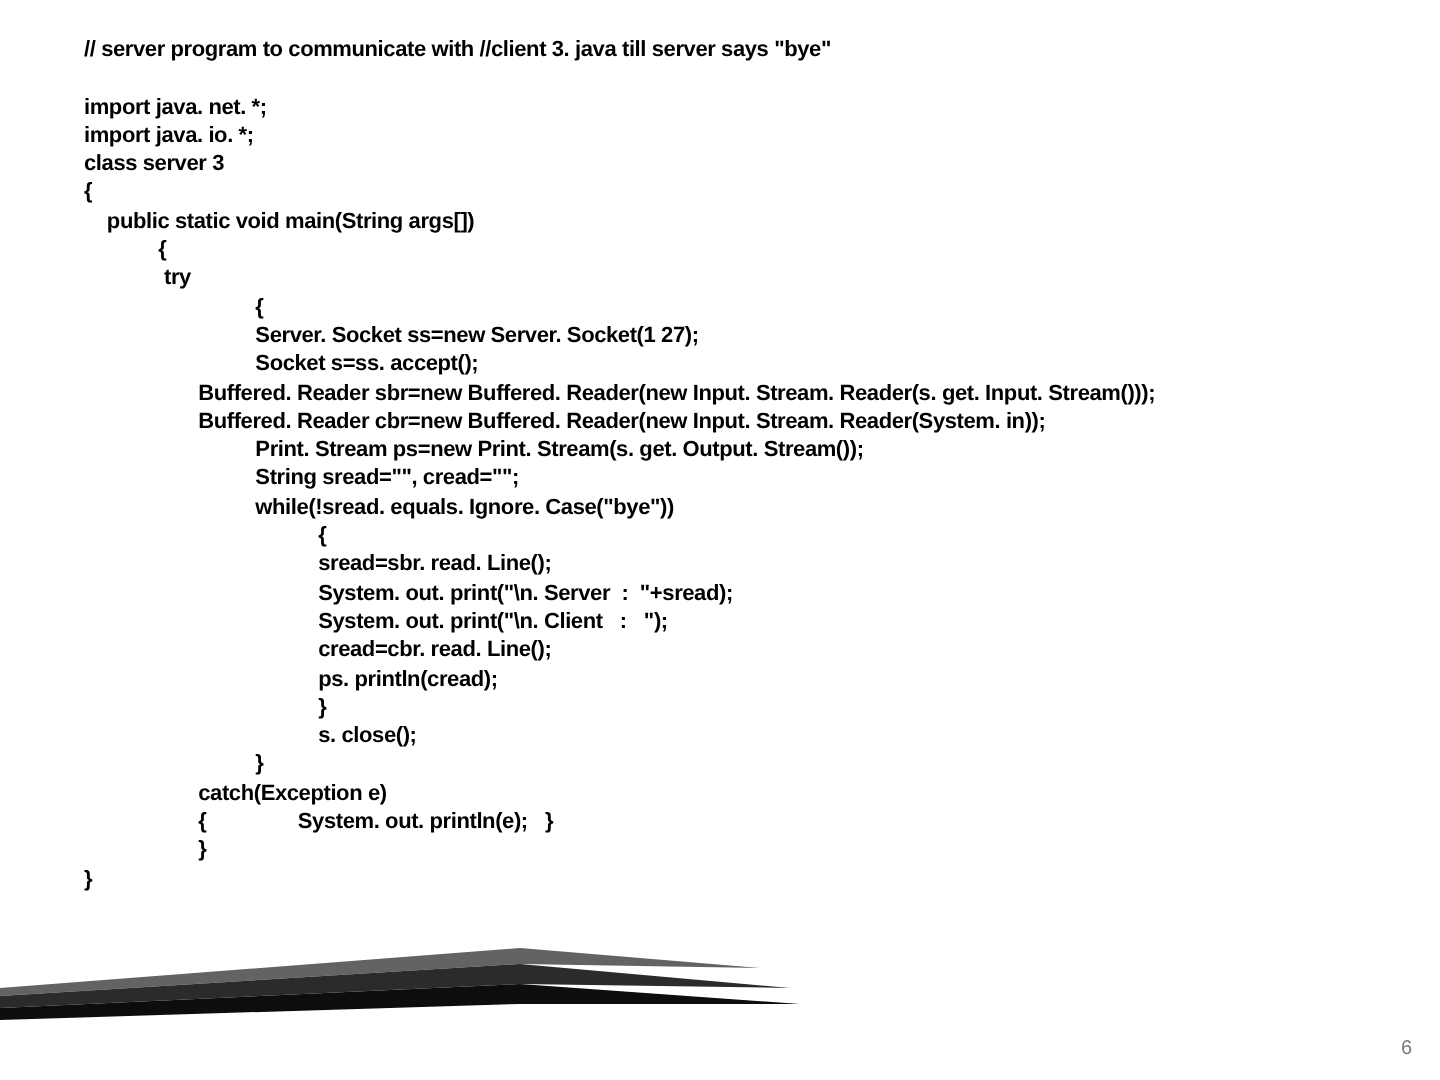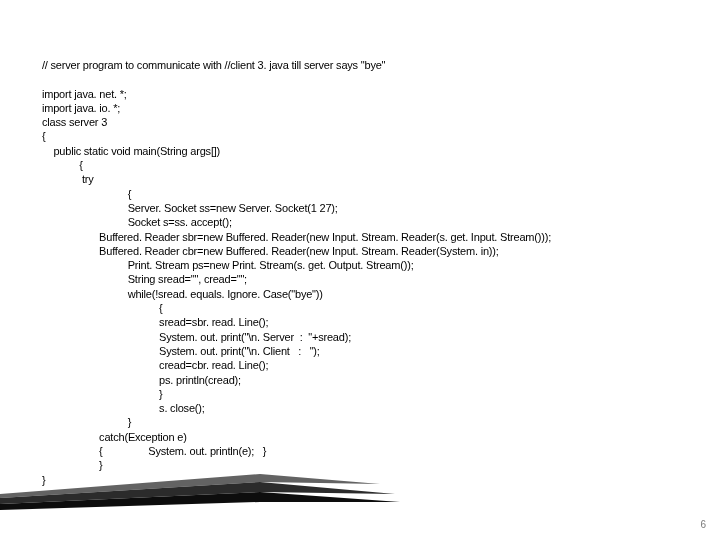--- a/index.html
+++ b/index.html
@@ -17,23 +17,22 @@
   .slide {
     position: relative;
     width: 720px;
     height: 540px;
     box-sizing: border-box;
     padding: 18px 0 0 42px;
   }
   .code {
     white-space: pre;
     line-height: 1.3;
-    font-weight: normal;
+    font-weight: bold;
     letter-spacing: -0.2px;
-    margin-top: 40px;
   }
   .pagenum {
     position: absolute;
     right: 14px;
     bottom: 10px;
     font-size: 10px;
     color: #7a7a7a;
     font-weight: normal;
   }
   .deco {

